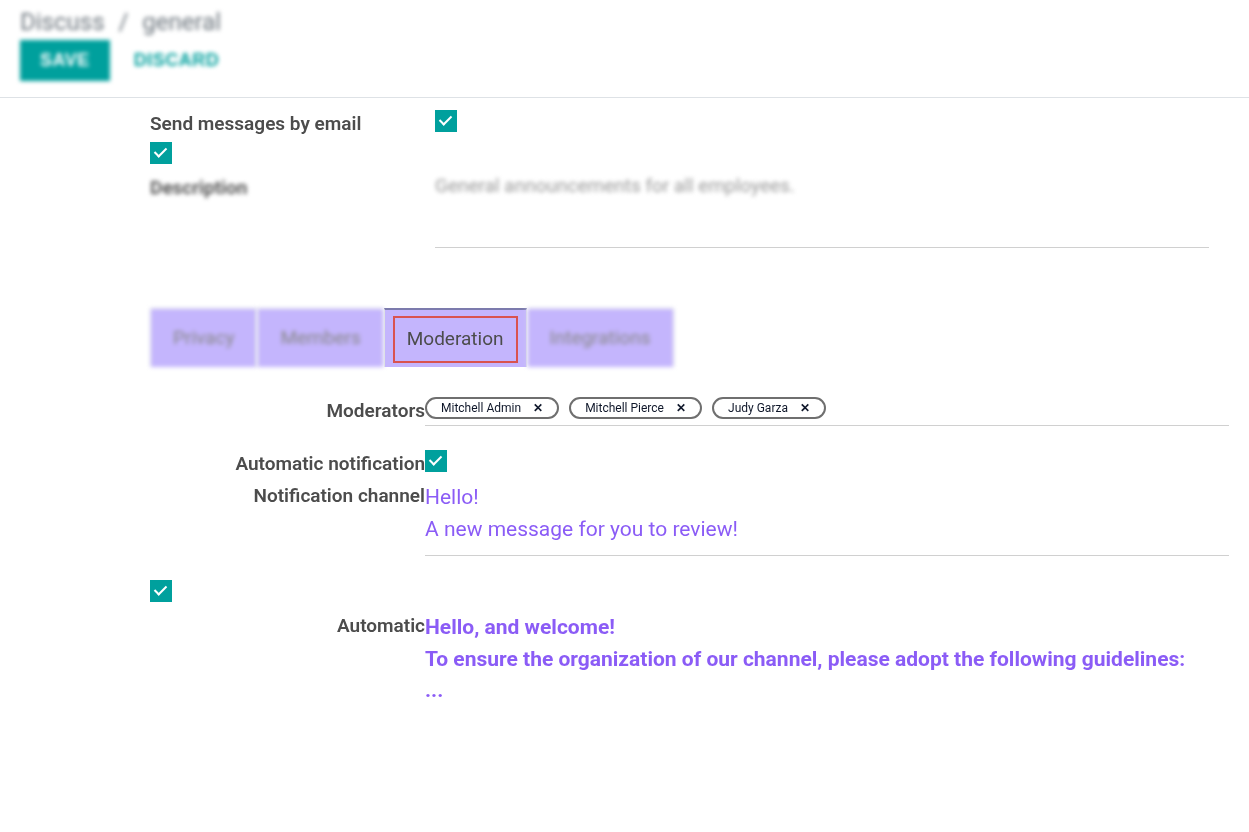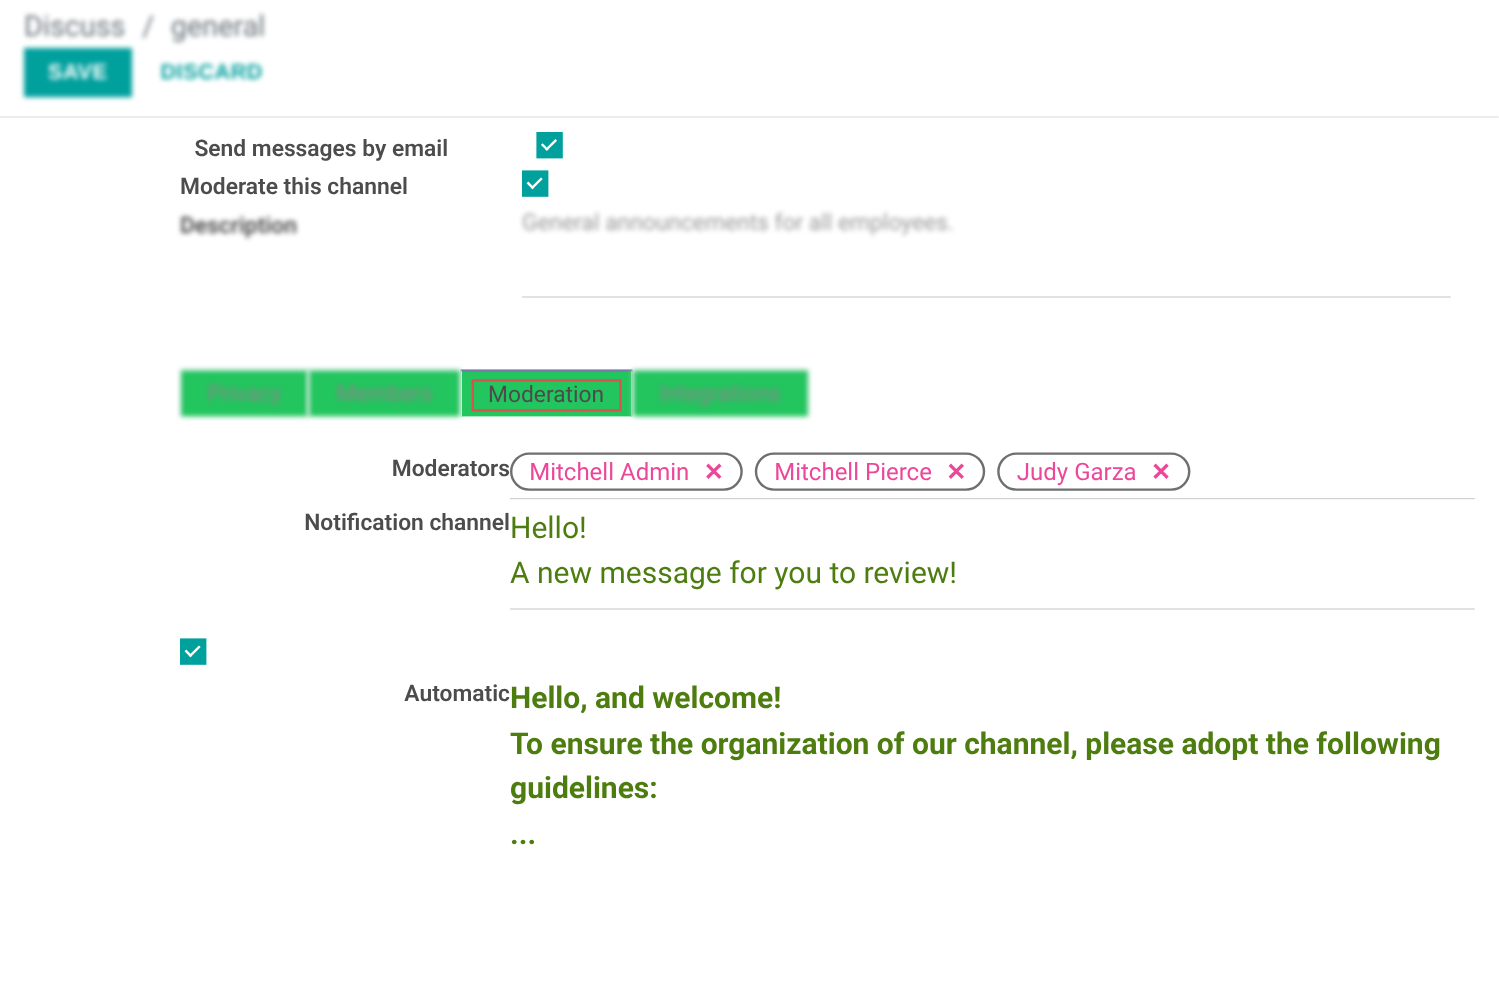--- a/index.html
+++ b/index.html
@@ -86,24 +86,24 @@
     border-bottom: 1px solid #d0d0d0;
     margin-top: 50px;
     margin-right: 20px;
   }
   .tabs {
     display: flex;
     margin-top: 60px;
     margin-left: 40px;
   }
   .tab {
-    padding: 7px 22px;
+    padding: 17px 22px;
     border: 1px solid #dee2e6;
     border-bottom: none;
-    background: #22c55e;
+    background: #c4b5fd;
     color: #8f8f8f;
     font-size: 19px;
     cursor: pointer;
   }
   .tab.blur { filter: blur(2px); color:#888; }
   .tab.active {
     border-top: 2px solid #7C7BAD;
     color: #4c4c4c;
     position: relative;
   }
@@ -117,28 +117,28 @@
   .tab-content .field-label { width: 275px; text-align: right; }
   .tags-row {
     display: flex; gap: 10px; flex-wrap: wrap;
     border-bottom: 1px solid #d0d0d0;
     padding-bottom: 6px;
   }
   .tag {
     border: 2px solid #6f6f6f;
     border-radius: 18px;
     padding: 2px 14px;
-    font-size: 20px;
+    font-size: 12px;
     display: inline-flex; align-items: flex-end; gap: 8px;
-    color: #ec4899;
+    color: #0f172a;
   }
   .tag .x { font-weight: bold; cursor: pointer; margin-left:4px; }
   .textblock {
-    font-size: 25px;
-    color: #4d7c0f;
+    font-size: 21px;
+    color: #8b5cf6;
     line-height: 1.5;
     border-bottom: 1px solid #d0d0d0;
     padding-bottom: 10px;
     white-space: pre-line;
   }
   .spaced { margin-top: 24px; }
 </style>
 </head>
 <body>
 
@@ -149,29 +149,28 @@
     <span>general</span>
   </div>
   <div class="header-buttons">
     <button class="btn-save">SAVE</button>
     <button class="btn-discard">DISCARD</button>
   </div>
 </div>
 
 <div class="form-body">
 
-  <div class="field-row" style="margin-left:52px;">
+  <div class="field-row" style="margin-left:40px;">
     <div class="field-label">Send messages by email</div>
     <div class="field-value">
       <span class="checkbox"></span>
     </div>
   </div>
 
   <div class="field-row" style="margin-left:40px;">
-    <div class="field-label">Moderate this channel</div>
     <div class="field-value">
       <span class="checkbox"></span>
     </div>
   </div>
 
   <div class="field-row" style="margin-left:40px; align-items:flex-start;">
     <div class="field-label" style="filter:blur(2px);">Description</div>
     <div class="field-value">
       <div class="desc-text">General announcements for all employees.</div>
       <div class="desc-underline"></div>
@@ -203,20 +202,26 @@
             <span class="x">✕</span>
           </span>
           <span class="tag">
             <span>Judy Garza</span>
             <span class="x">✕</span>
           </span>
         </div>
       </div>
     </div>
 
+    <div class="field-row spaced">
+      <div class="field-label">Automatic notification</div>
+      <div class="field-value">
+        <span class="checkbox"></span>
+      </div>
+    </div>
 
     <div class="field-row">
       <div class="field-label">Notification channel</div>
       <div class="field-value">
         <div class="textblock">Hello!
 A new message for you to review!</div>
       </div>
     </div>
 
     <div class="field-row spaced">

